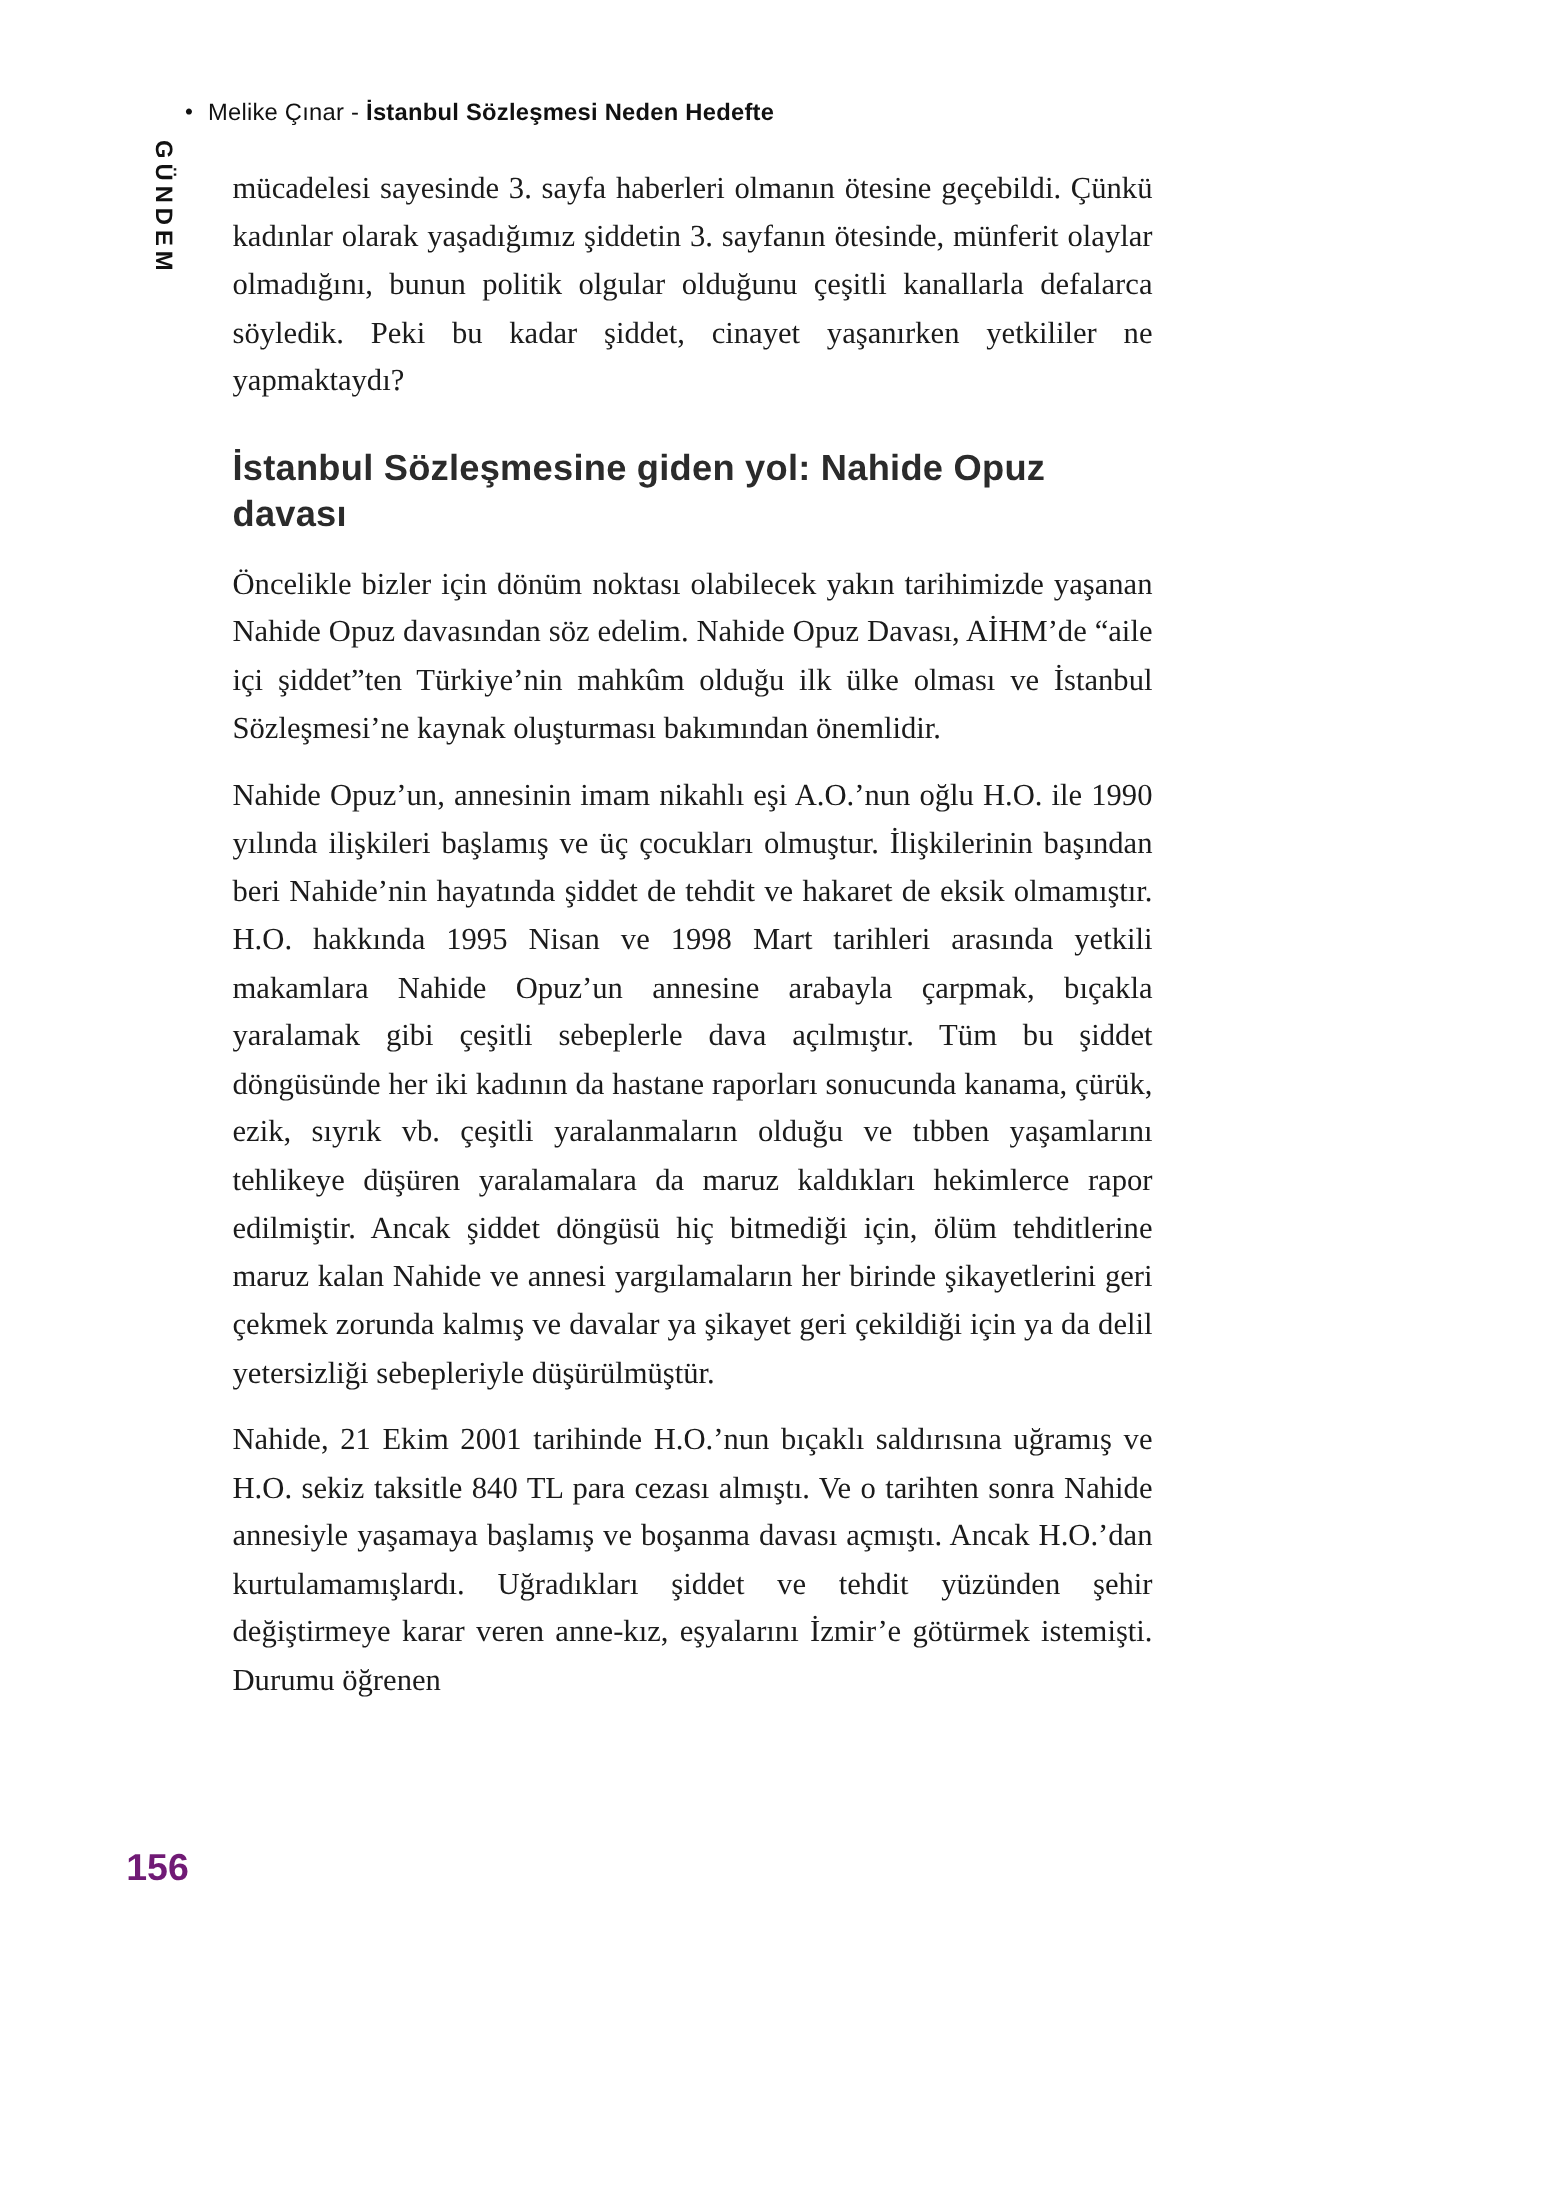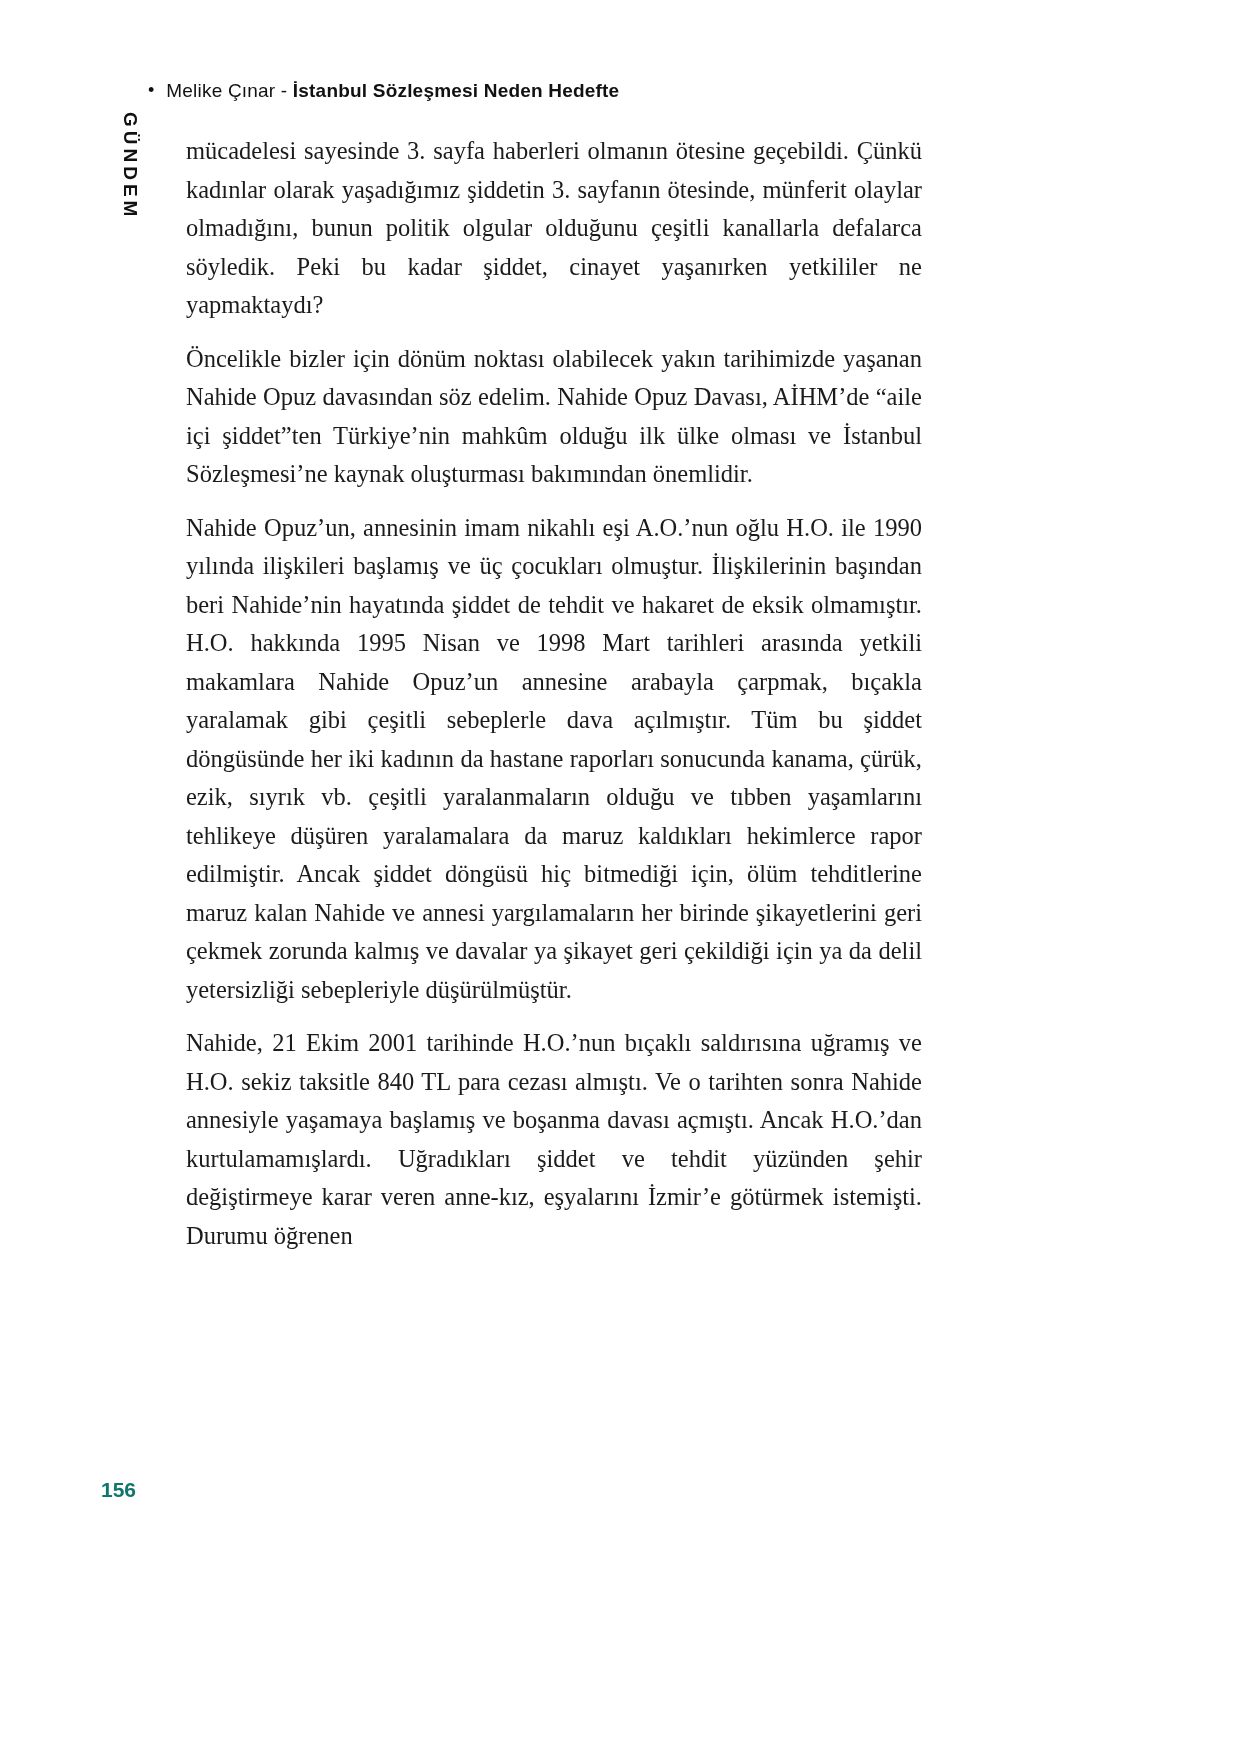--- a/index.html
+++ b/index.html
@@ -74,37 +74,38 @@
     text-align: left;
     letter-spacing: 0.2px;
     margin: 32px 0 18px 0;
   }
   .page-number {
     position: absolute;
     left: 101px;
     top: 1478px;
     font-family: "Liberation Sans", sans-serif;
     font-weight: 700;
-    font-size: 21px;
-    color: #0f766e;
+    font-size: 30px;
+    color: #701a75;
   }
 </style>
 </head>
 <body>
 
 <div class="page">
 
   <div class="running-header">
     <span class="bullet">•</span><span class="author">Melike Çınar - </span><span class="booktitle">İstanbul Sözleşmesi Neden Hedefte</span>
   </div>
 
   <div class="vertical-label">GÜNDEM</div>
 
   <div class="content">
     <p class="para">mücadelesi sayesinde 3. sayfa haberleri olmanın ötesine geçebildi. Çünkü kadınlar olarak yaşadığımız şiddetin 3. sayfanın ötesinde, münferit olaylar olmadığını, bunun politik olgular olduğunu çeşitli kanallarla defalarca söyledik.  Peki bu kadar şiddet, cinayet yaşanırken yetkililer ne yapmaktaydı?</p>
+    <h2 class="section-heading">İstanbul Sözleşmesine giden yol: Nahide Opuz davası</h2>
     <p class="para">Öncelikle bizler için dönüm noktası olabilecek yakın tarihimizde yaşanan Nahide Opuz davasından söz edelim. Nahide Opuz Davası, AİHM’de “aile içi şiddet”ten Türkiye’nin mahkûm olduğu ilk ülke olması ve İstanbul Sözleşmesi’ne kaynak oluşturması bakımından önemlidir.</p>
     <p class="para">Nahide Opuz’un, annesinin imam nikahlı eşi A.O.’nun oğlu H.O. ile 1990 yılında ilişkileri başlamış ve üç çocukları olmuştur. İlişkilerinin başından beri Nahide’nin hayatında şiddet de tehdit ve hakaret de eksik olmamıştır. H.O. hakkında 1995 Nisan ve 1998 Mart tarihleri arasında yetkili makamlara Nahide Opuz’un annesine arabayla çarpmak, bıçakla yaralamak gibi çeşitli sebeplerle dava açılmıştır.  Tüm bu şiddet döngüsünde her iki kadının da hastane raporları sonucunda kanama, çürük, ezik, sıyrık vb. çeşitli yaralanmaların olduğu ve tıbben yaşamlarını tehlikeye düşüren yaralamalara da maruz kaldıkları hekimlerce rapor edilmiştir. Ancak şiddet döngüsü hiç bitmediği için, ölüm tehditlerine maruz kalan Nahide ve annesi yargılamaların her birinde şikayetlerini geri çekmek zorunda kalmış ve davalar ya şikayet geri çekildiği için ya da delil yetersizliği sebepleriyle düşürülmüştür.</p>
     <p class="para">Nahide, 21 Ekim 2001 tarihinde H.O.’nun bıçaklı saldırısına uğramış ve H.O. sekiz taksitle 840 TL para cezası almıştı. Ve o tarihten sonra Nahide annesiyle yaşamaya başlamış ve boşanma davası açmıştı. Ancak H.O.’dan kurtulamamışlardı. Uğradıkları şiddet ve tehdit yüzünden şehir değiştirmeye karar veren anne-kız, eşyalarını İzmir’e götürmek istemişti. Durumu öğrenen</p>
   </div>
 
   <div class="page-number">156</div>
 
 </div>
 
 </body></html>

